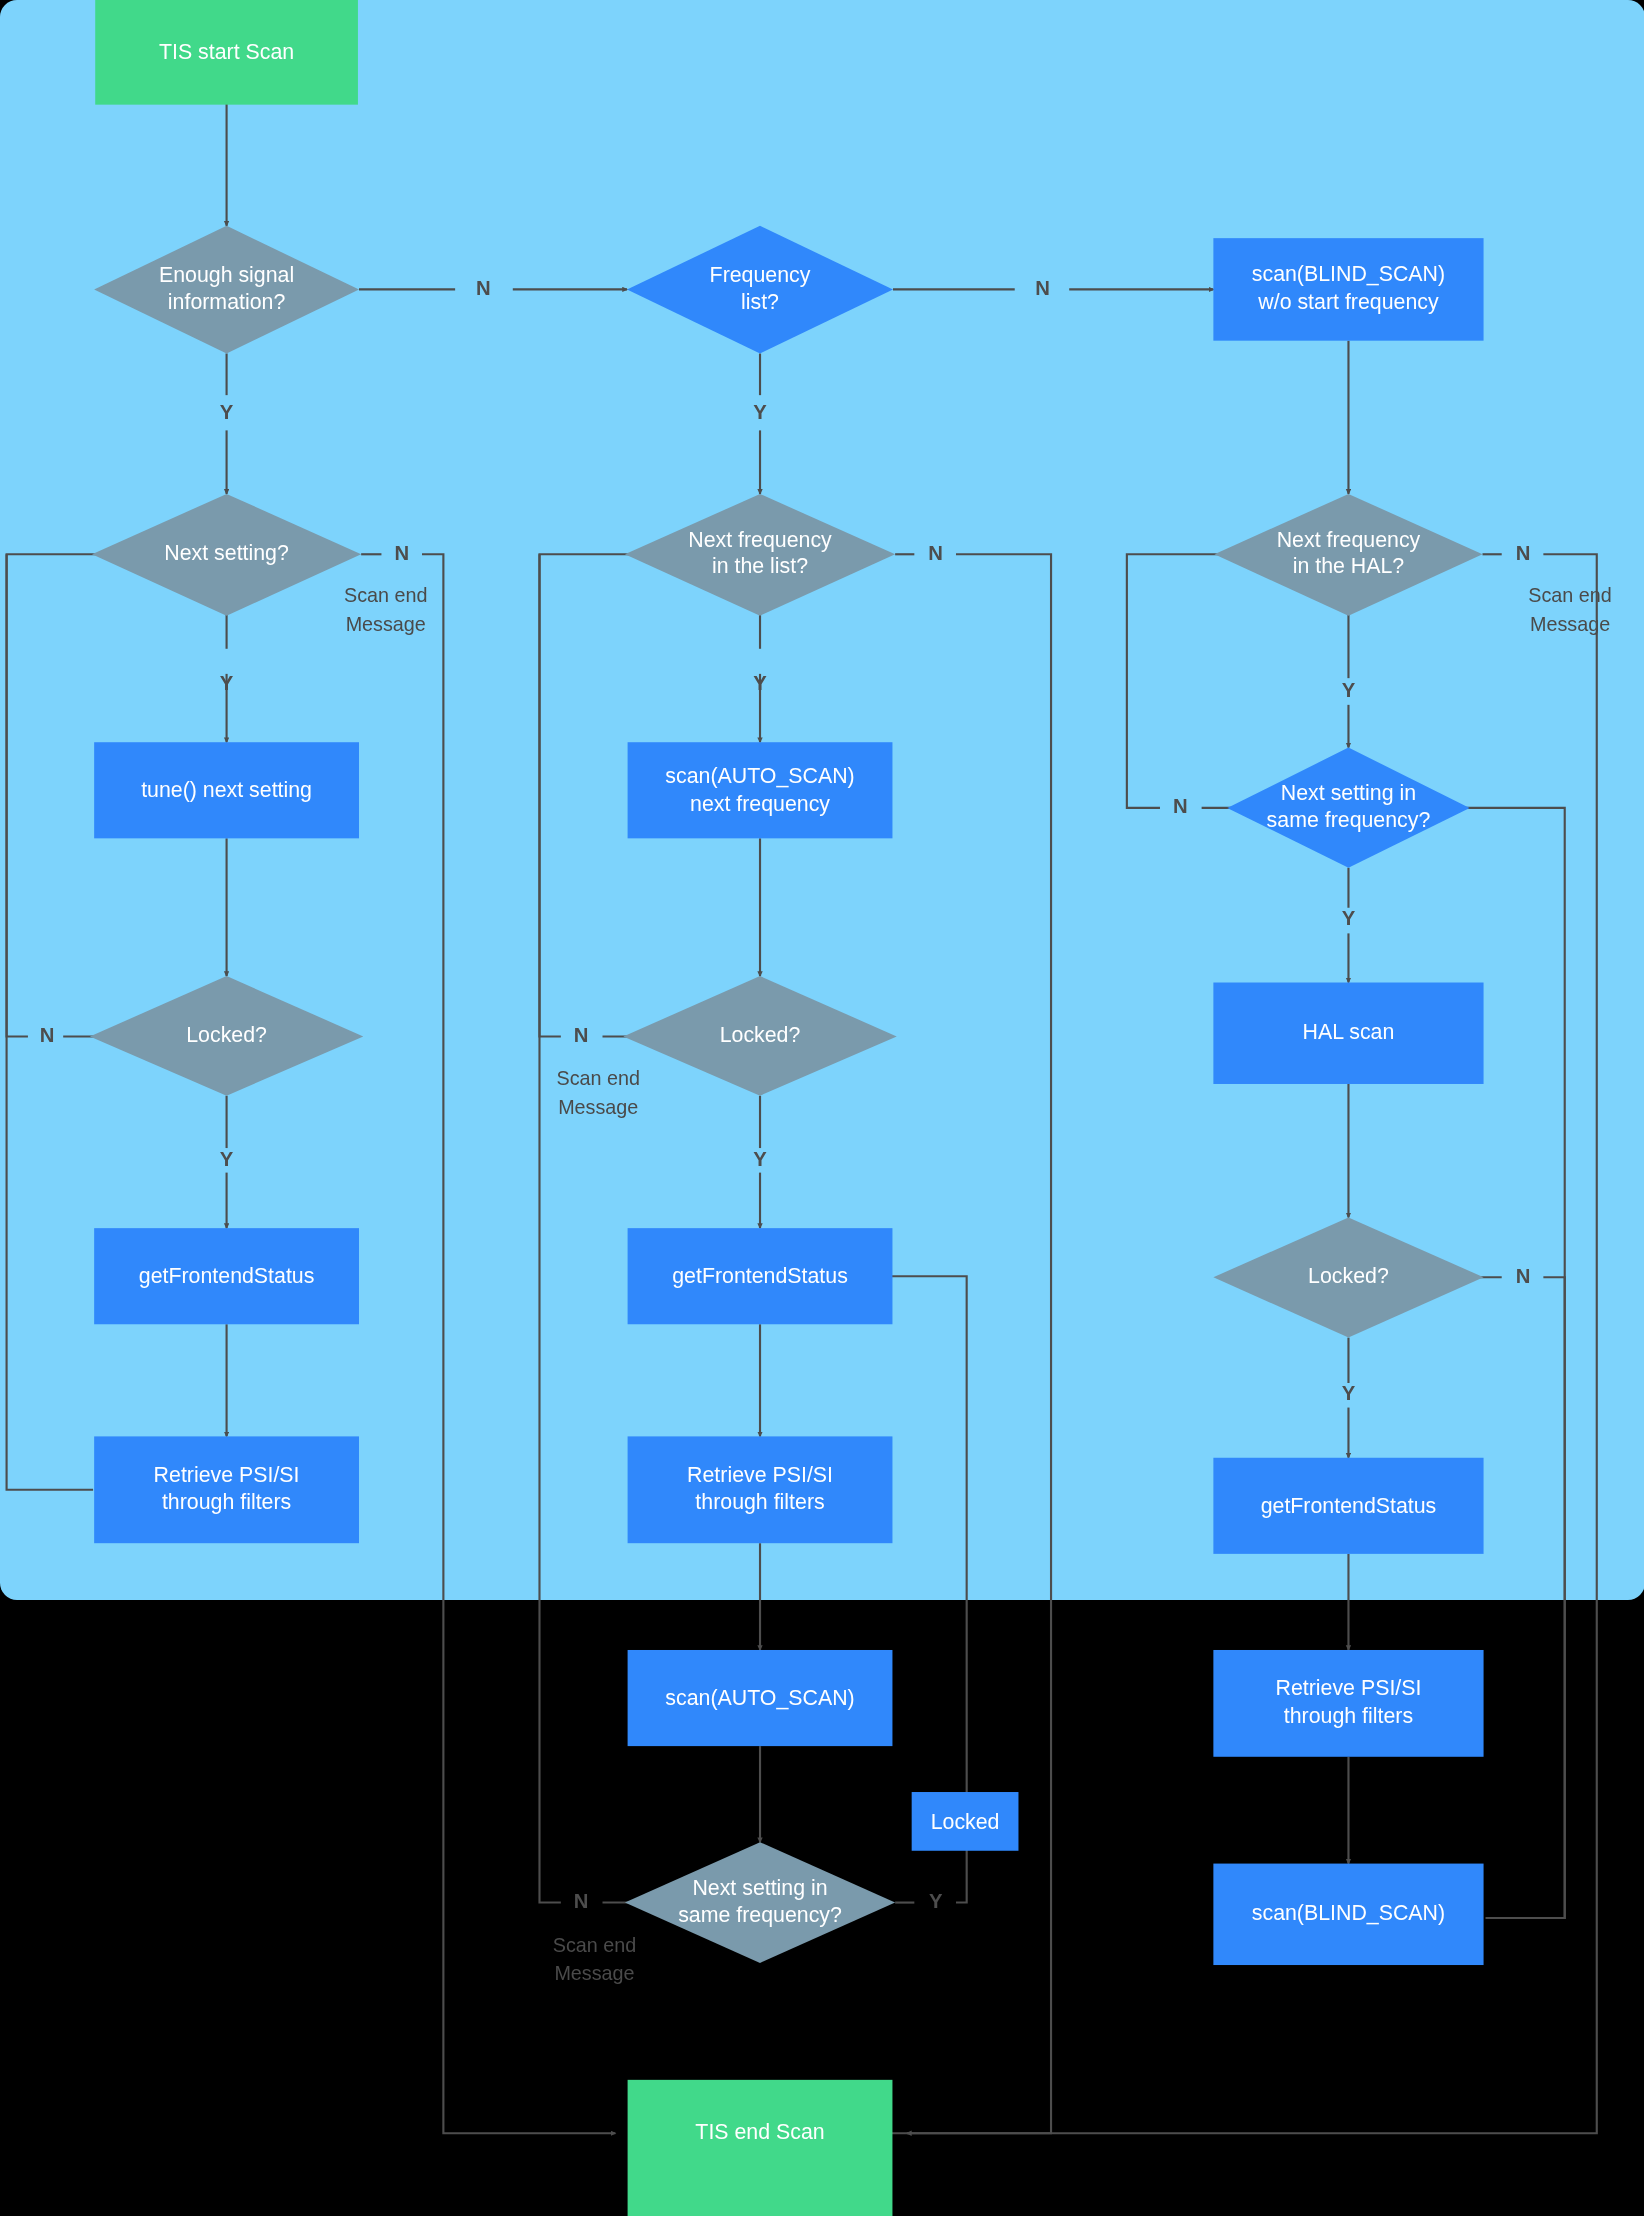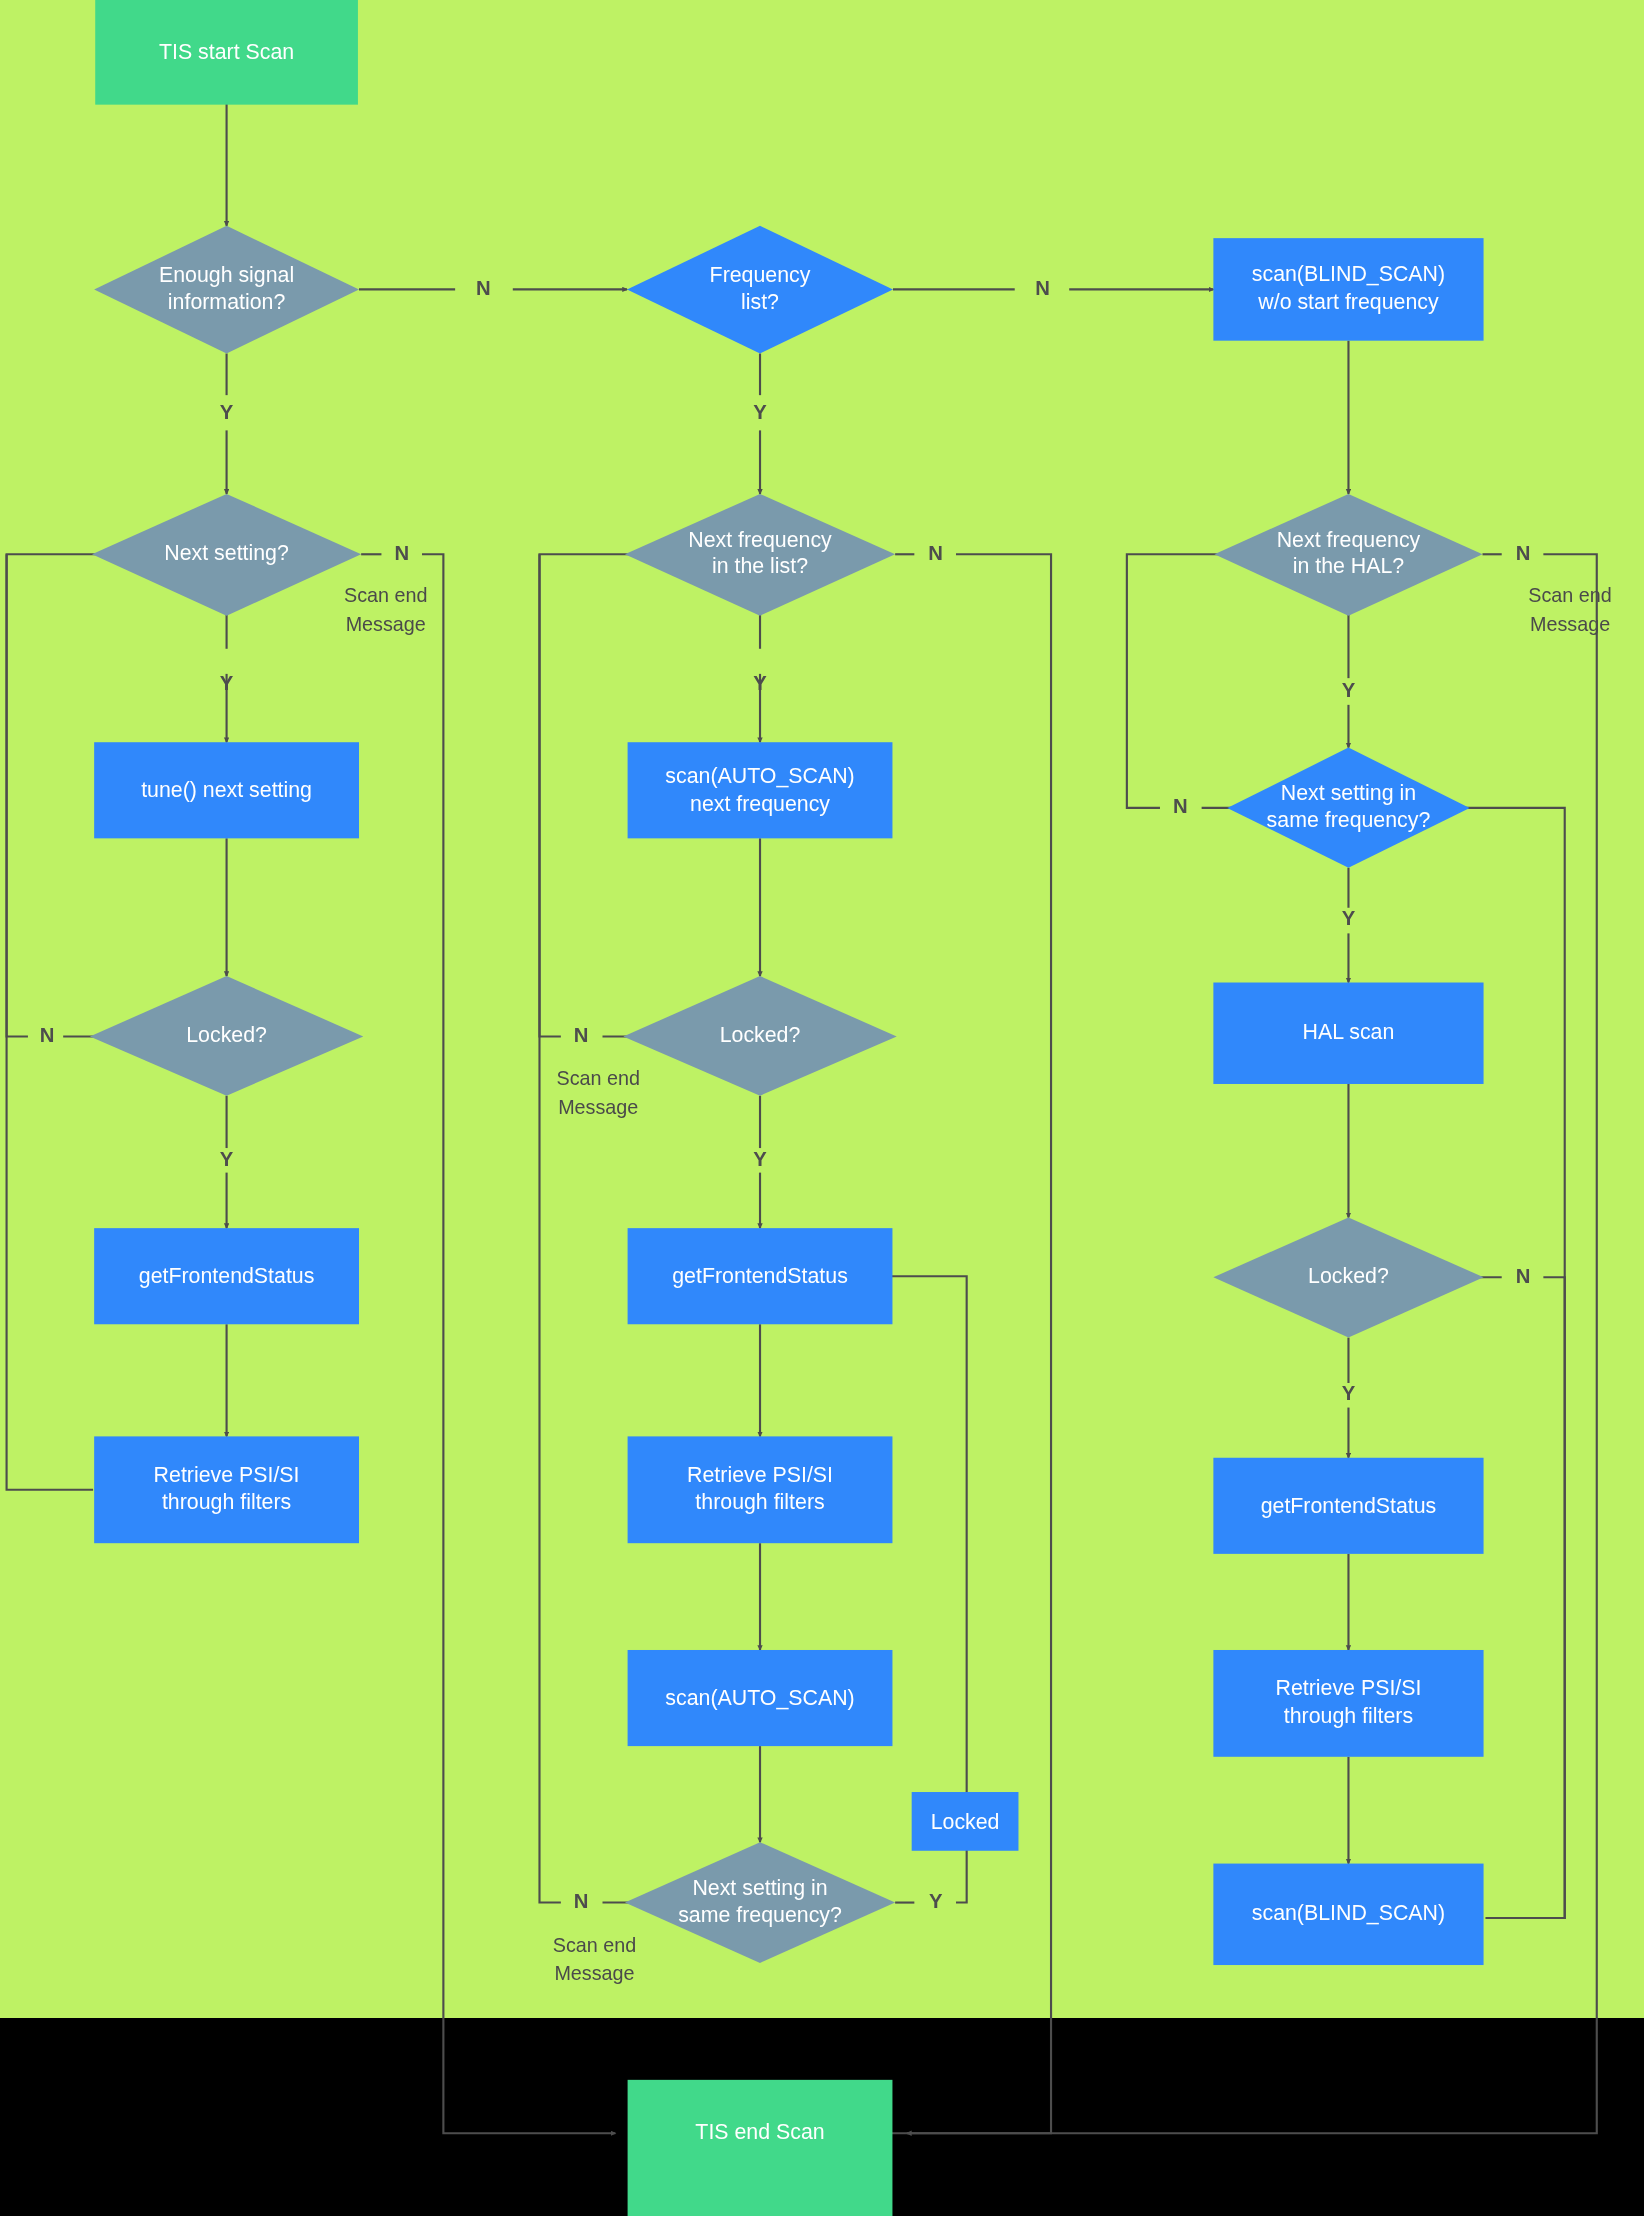--- a/index.html
+++ b/index.html
@@ -2,21 +2,21 @@
 <html style="font-size:8.5px"><head>
 <meta charset="utf-8">
 <style>
   html, body {
     margin: 0; padding: 0;
     background: #000000;
     width: 1645px; height: 2216px;
     overflow: hidden;
     font-family: "Liberation Sans", sans-serif;
   }
-  #flow-root { position: relative; width: 1645px; height: 2018px; background: #bef264; }
+  #flow-root { position: relative; width: 1645px; height: 1600px; background: #7dd3fc; border-radius: 17px; }
   svg.diagram { display:block; width:1645px; height:2216px; }
   .node-label {
     fill: #ffffff;
     font-family: "Liberation Sans", sans-serif;
     font-size: 40px;
     text-anchor: middle;
     dominant-baseline: middle;
   }
   .edge-label {
     fill: #4d4d4d;

